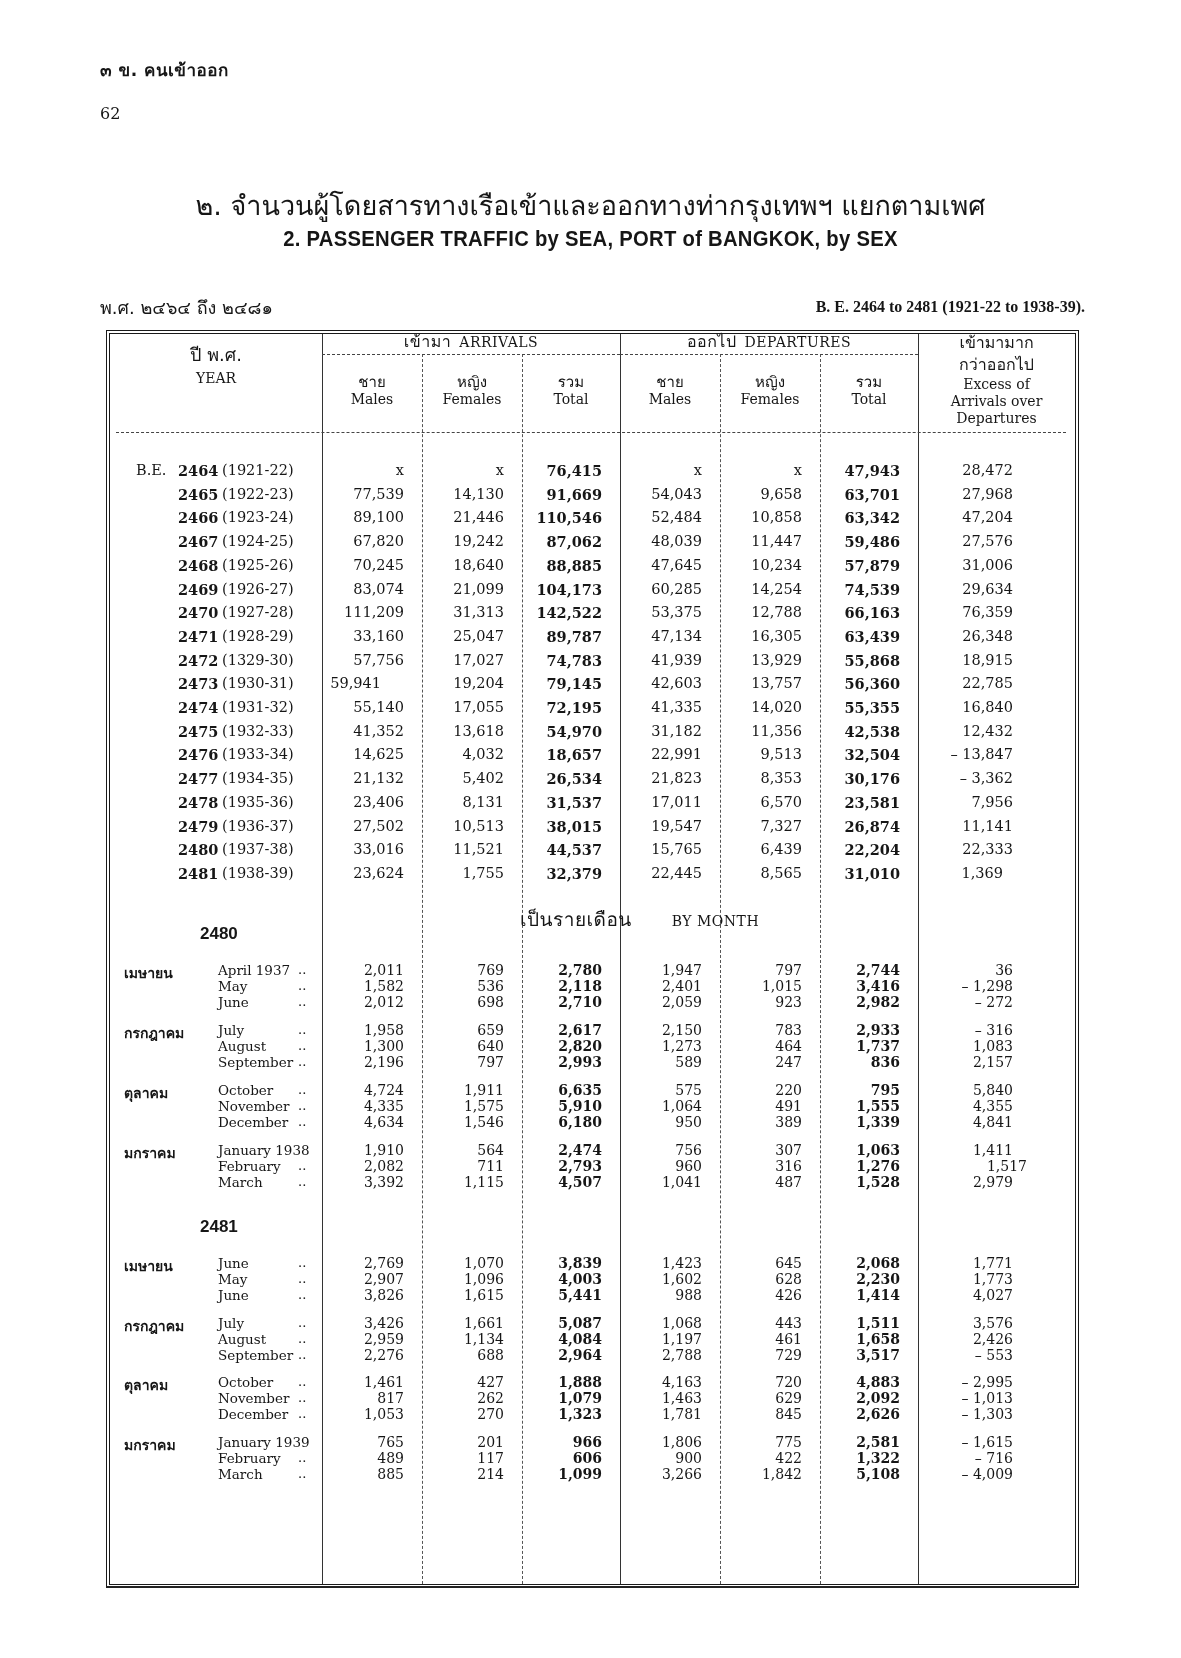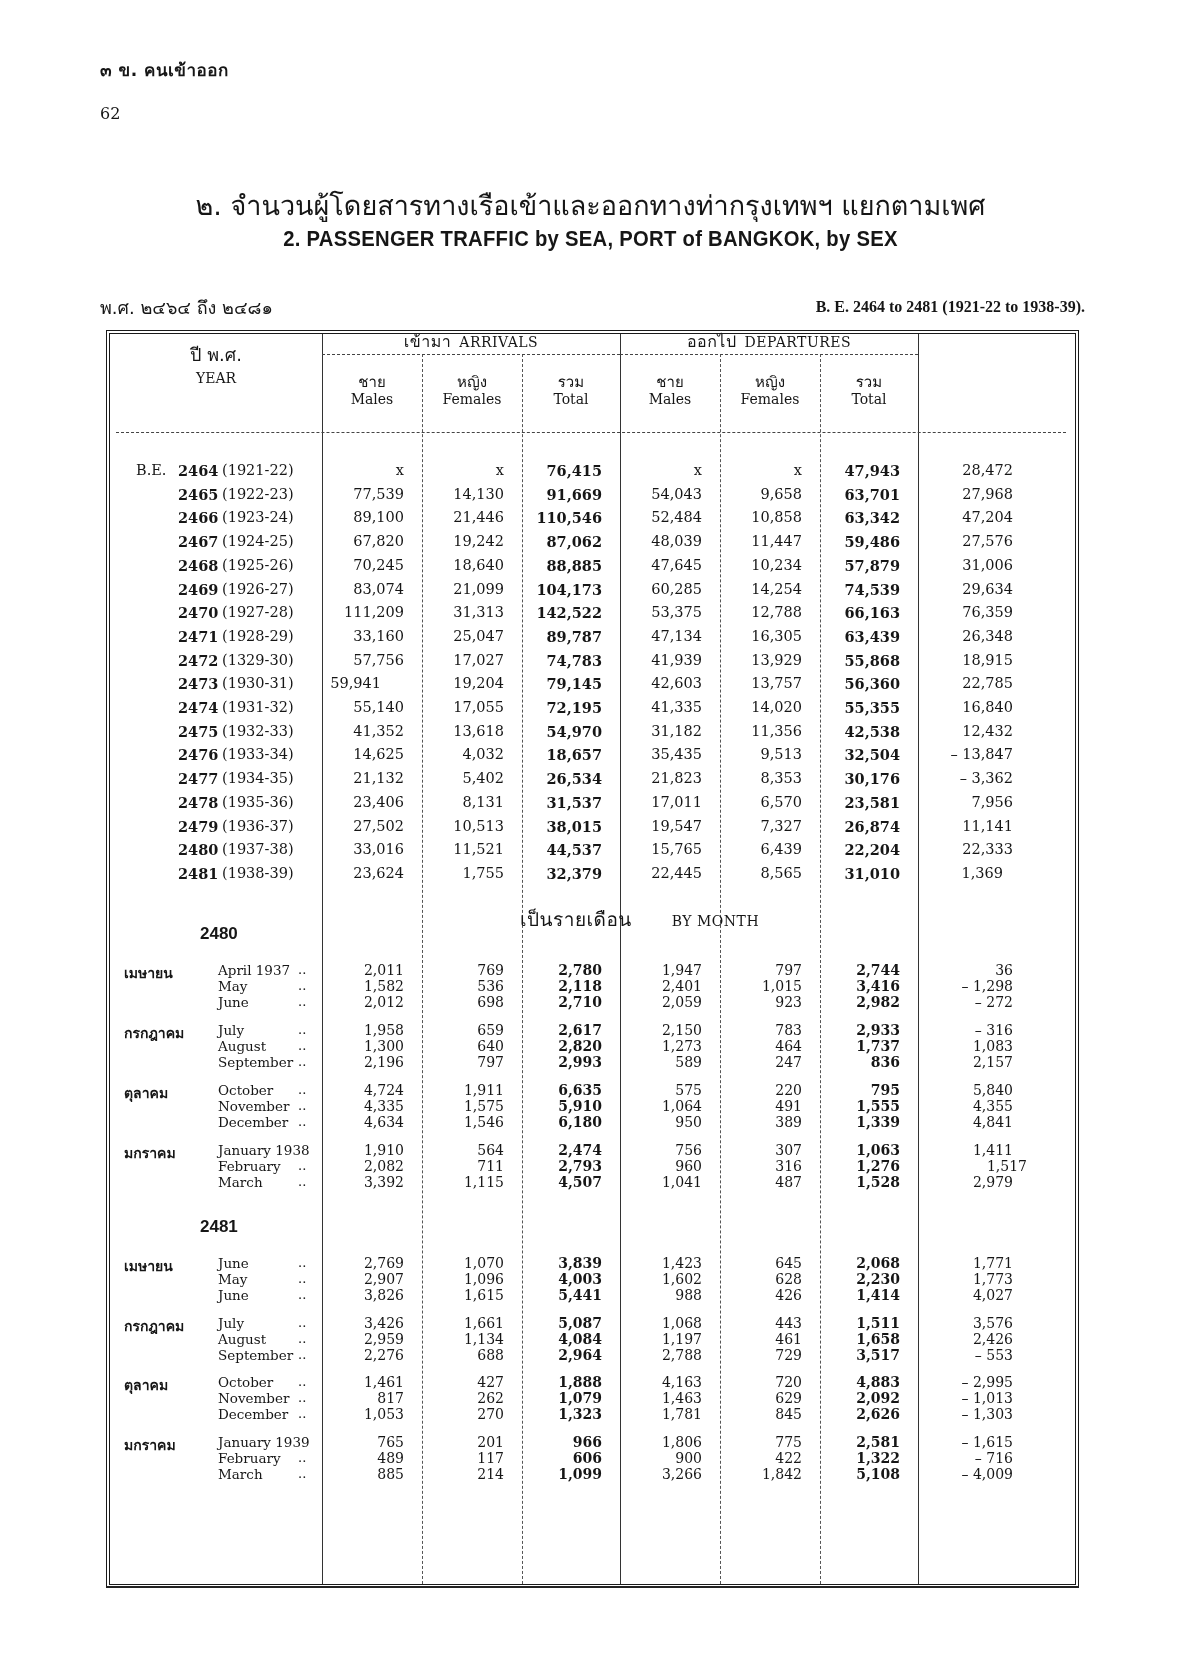--- a/index.html
+++ b/index.html
@@ -65,20 +65,27 @@
   <div class="hdr" style="left:0; width:212px; top:6px;">
     <div class="th" style="font-size:18px; line-height:30px;">ปี พ.ศ.</div>
     <div>YEAR</div>
   </div>
   <div class="hdr group-hdr" style="left:212px; width:298px; top:-1px;">
     <span class="th">เข้ามา</span><span>ARRIVALS</span>
   </div>
   <div class="hdr group-hdr" style="left:510px; width:298px; top:-1px;">
     <span class="th">ออกไป</span><span>DEPARTURES</span>
   </div>
+  <div class="hdr" style="left:808px; width:157px; top:-2px;">
+    <div class="th" style="font-size:16px; line-height:22px;">เข้ามามาก</div>
+    <div class="th" style="font-size:16px; line-height:22px;">กว่าออกไป</div>
+    <div>Excess of</div>
+    <div>Arrivals over</div>
+    <div>Departures</div>
+  </div>
 
   <div class="hdr" style="left:212px; width:100px; top:40px;">
       <div class="th">ชาย</div>
       <div>Males</div>
     </div>
   <div class="hdr" style="left:312px; width:100px; top:40px;">
       <div class="th">หญิง</div>
       <div>Females</div>
     </div>
   <div class="hdr" style="left:412px; width:98px; top:40px;">
@@ -243,21 +250,21 @@
         <span class="cell bold" style="right:175px">42,538</span>
         <span class="cell" style="right:62px">12,432</span>
       </div>
       <div class="row" style="top:412.4px">
         <span class="yr-be-prefix"></span>
         <span class="yr-be">2476</span>
         <span class="yr-ce">(1933-34)</span>
         <span class="cell" style="right:671px">14,625</span>
         <span class="cell" style="right:571px">4,032</span>
         <span class="cell bold" style="right:473px">18,657</span>
-        <span class="cell" style="right:373px">35,435</span>
+        <span class="cell" style="right:373px">22,991</span>
         <span class="cell" style="right:273px">9,513</span>
         <span class="cell bold" style="right:175px">32,504</span>
         <span class="cell" style="right:62px">– 13,847</span>
       </div>
       <div class="row" style="top:436.09999999999997px">
         <span class="yr-be-prefix"></span>
         <span class="yr-be">2477</span>
         <span class="yr-ce">(1934-35)</span>
         <span class="cell" style="right:671px">21,132</span>
         <span class="cell" style="right:571px">5,402</span>

